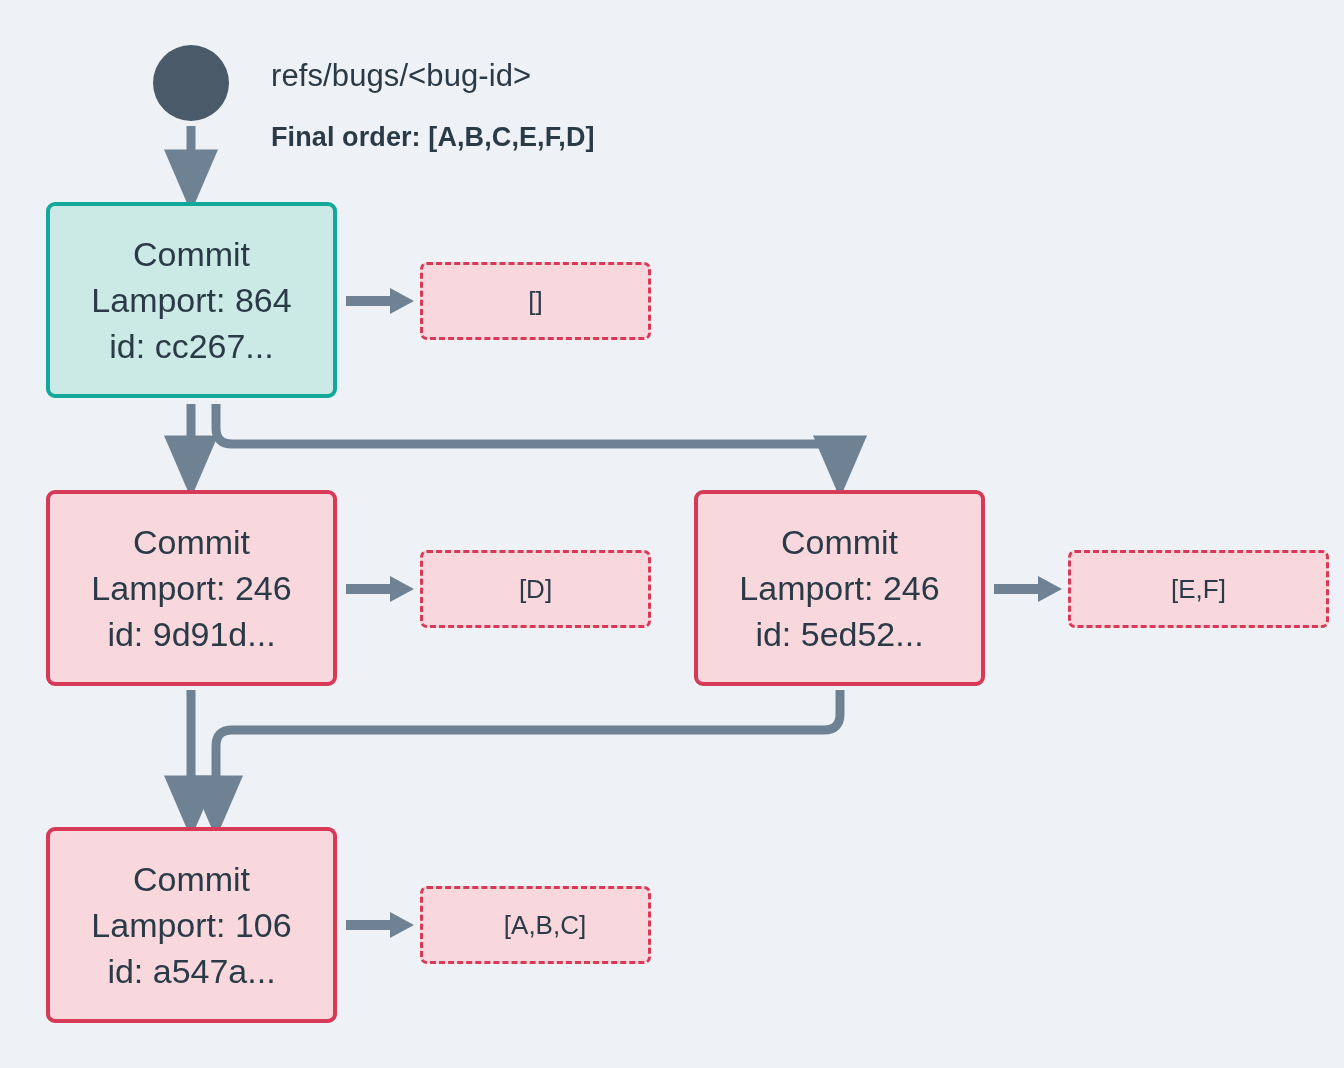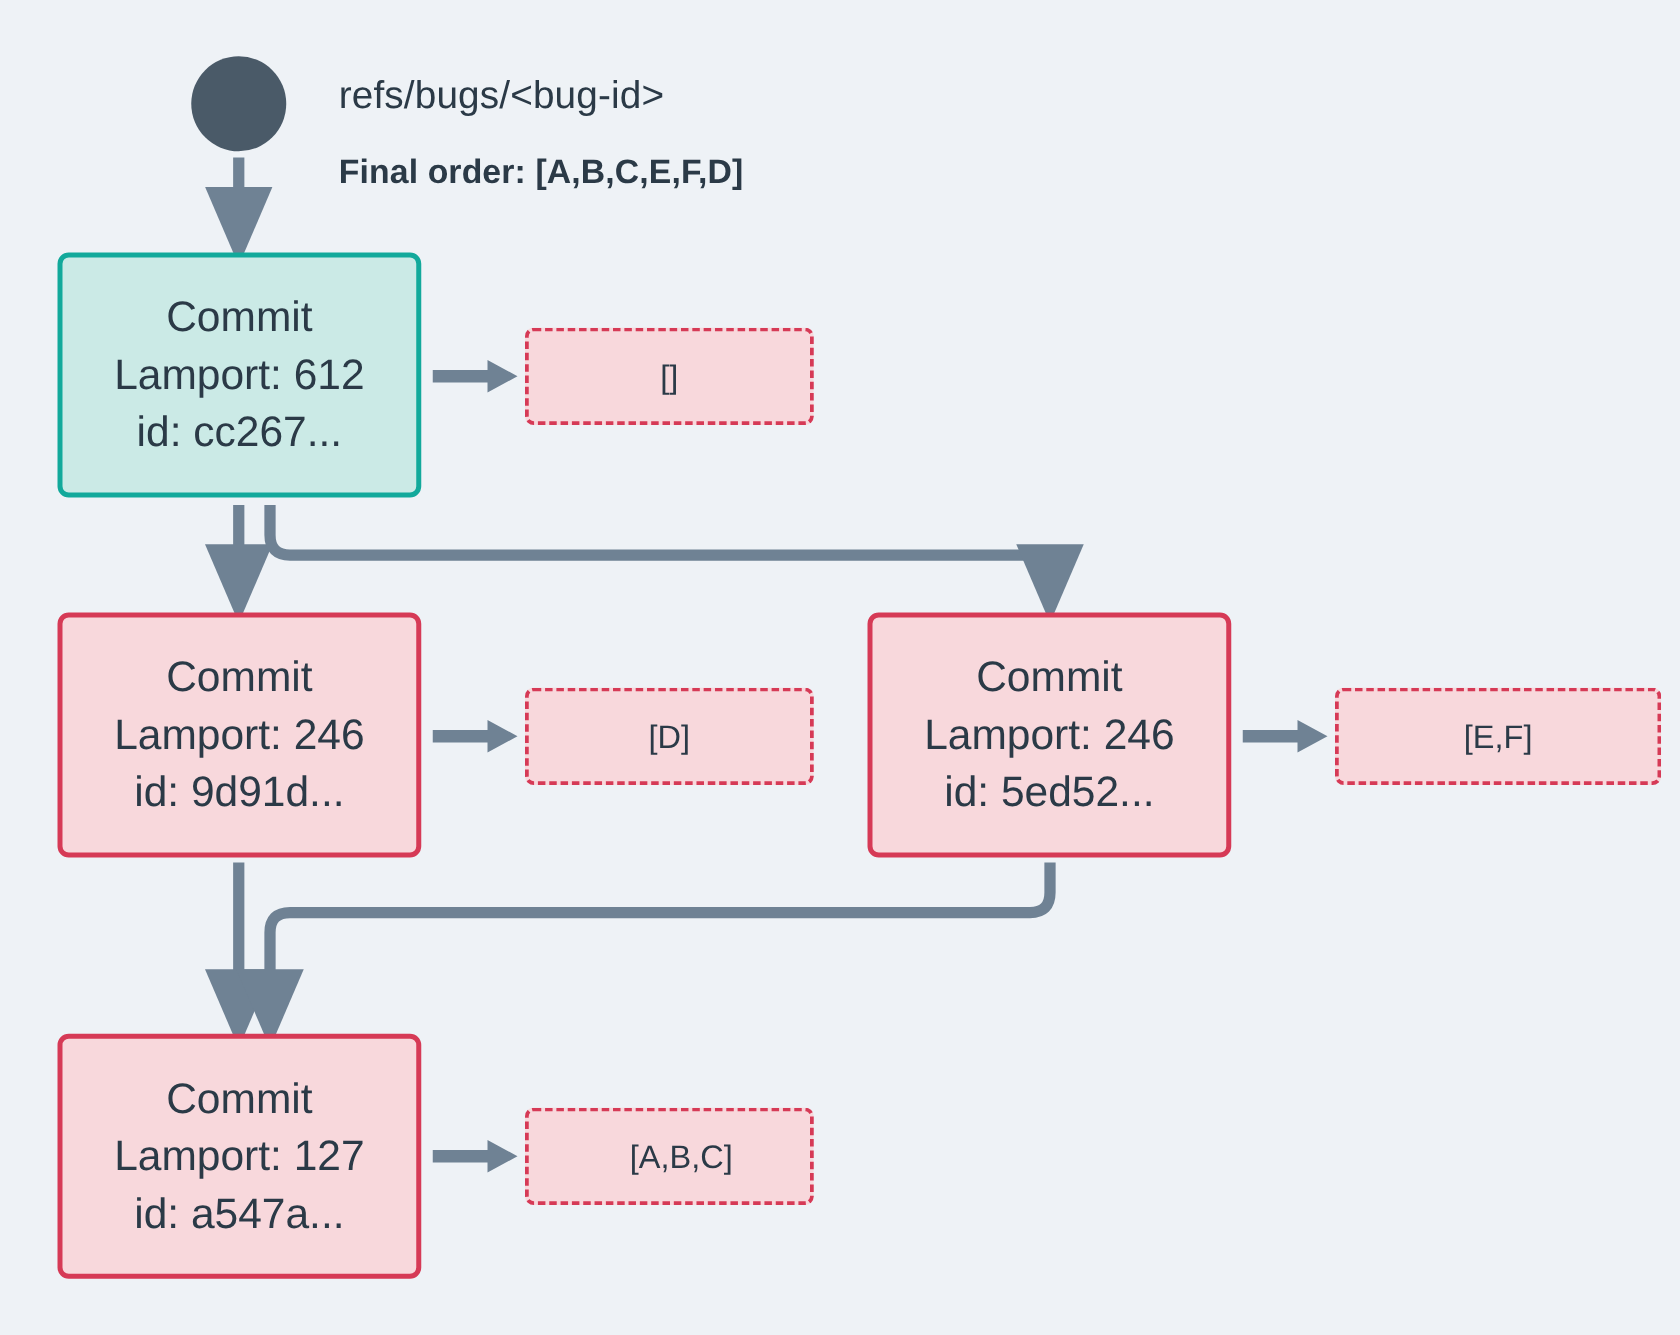--- a/index.html
+++ b/index.html
@@ -118,21 +118,21 @@
   </svg>
 
   <div class="start-node" style="left:153px; top:45px;"></div>
 
   <div class="ref-label" style="left:271px; top:58px;">refs/bugs/&lt;bug-id&gt;</div>
 
   <div class="order-label" style="left:271px; top:122px;">Final order: [A,B,C,E,F,D]</div>
 
   <div class="commit-node head" style="left:46px; top:202px; width:291px; height:196px;">
     <span class="line">Commit</span>
-    <span class="line">Lamport: 612</span>
+    <span class="line">Lamport: 864</span>
     <span class="line">id: cc267...</span>
   </div>
   <svg class="op-arrow" style="left:346px; top:286px;" width="70" height="30" viewBox="0 0 70 30">
     <path d="M0,10 L44,10 L44,2 L68,15 L44,28 L44,20 L0,20 z" fill="#6f8294"></path>
   </svg>
   <div class="ops-box" style="left:420px; top:262px; width:231px; height:78px;">
     <span>[]</span>
   </div>
 
   <div class="commit-node normal" style="left:46px; top:490px; width:291px; height:196px;">
@@ -154,21 +154,21 @@
   </div>
   <svg class="op-arrow" style="left:994px; top:574px;" width="70" height="30" viewBox="0 0 70 30">
     <path d="M0,10 L44,10 L44,2 L68,15 L44,28 L44,20 L0,20 z" fill="#6f8294"></path>
   </svg>
   <div class="ops-box" style="left:1068px; top:550px; width:261px; height:78px;">
     <span>[E,F]</span>
   </div>
 
   <div class="commit-node normal" style="left:46px; top:827px; width:291px; height:196px;">
     <span class="line">Commit</span>
-    <span class="line">Lamport: 127</span>
+    <span class="line">Lamport: 106</span>
     <span class="line">id: a547a...</span>
   </div>
   <svg class="op-arrow" style="left:346px; top:910px;" width="70" height="30" viewBox="0 0 70 30">
     <path d="M0,10 L44,10 L44,2 L68,15 L44,28 L44,20 L0,20 z" fill="#6f8294"></path>
   </svg>
   <div class="ops-box" style="left:420px; top:886px; width:231px; height:78px;padding-left:19px;">
     <span>[A,B,C]</span>
   </div>
 
 </div>

